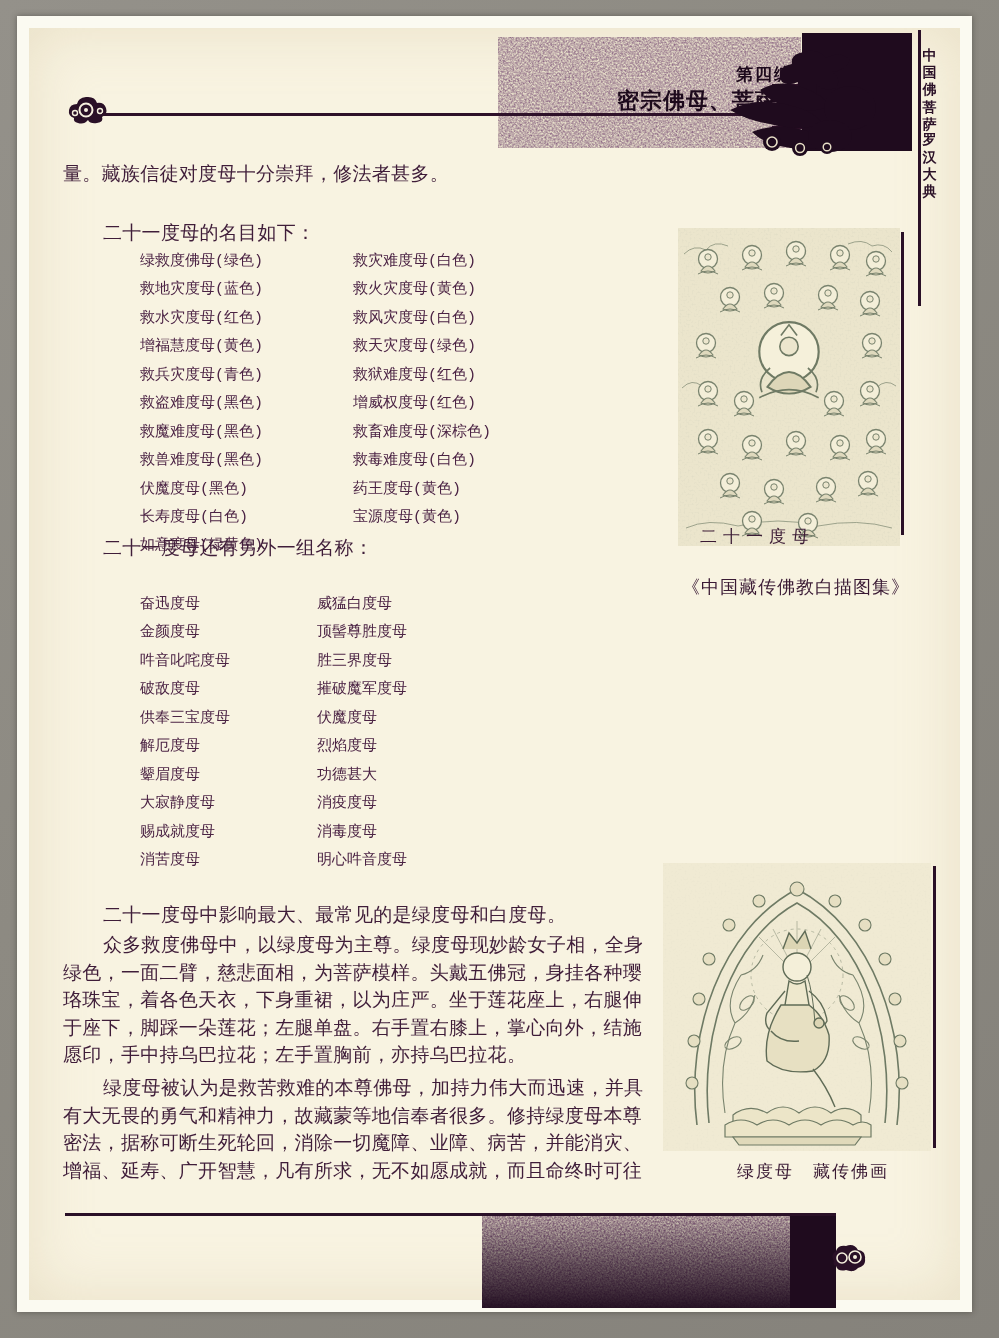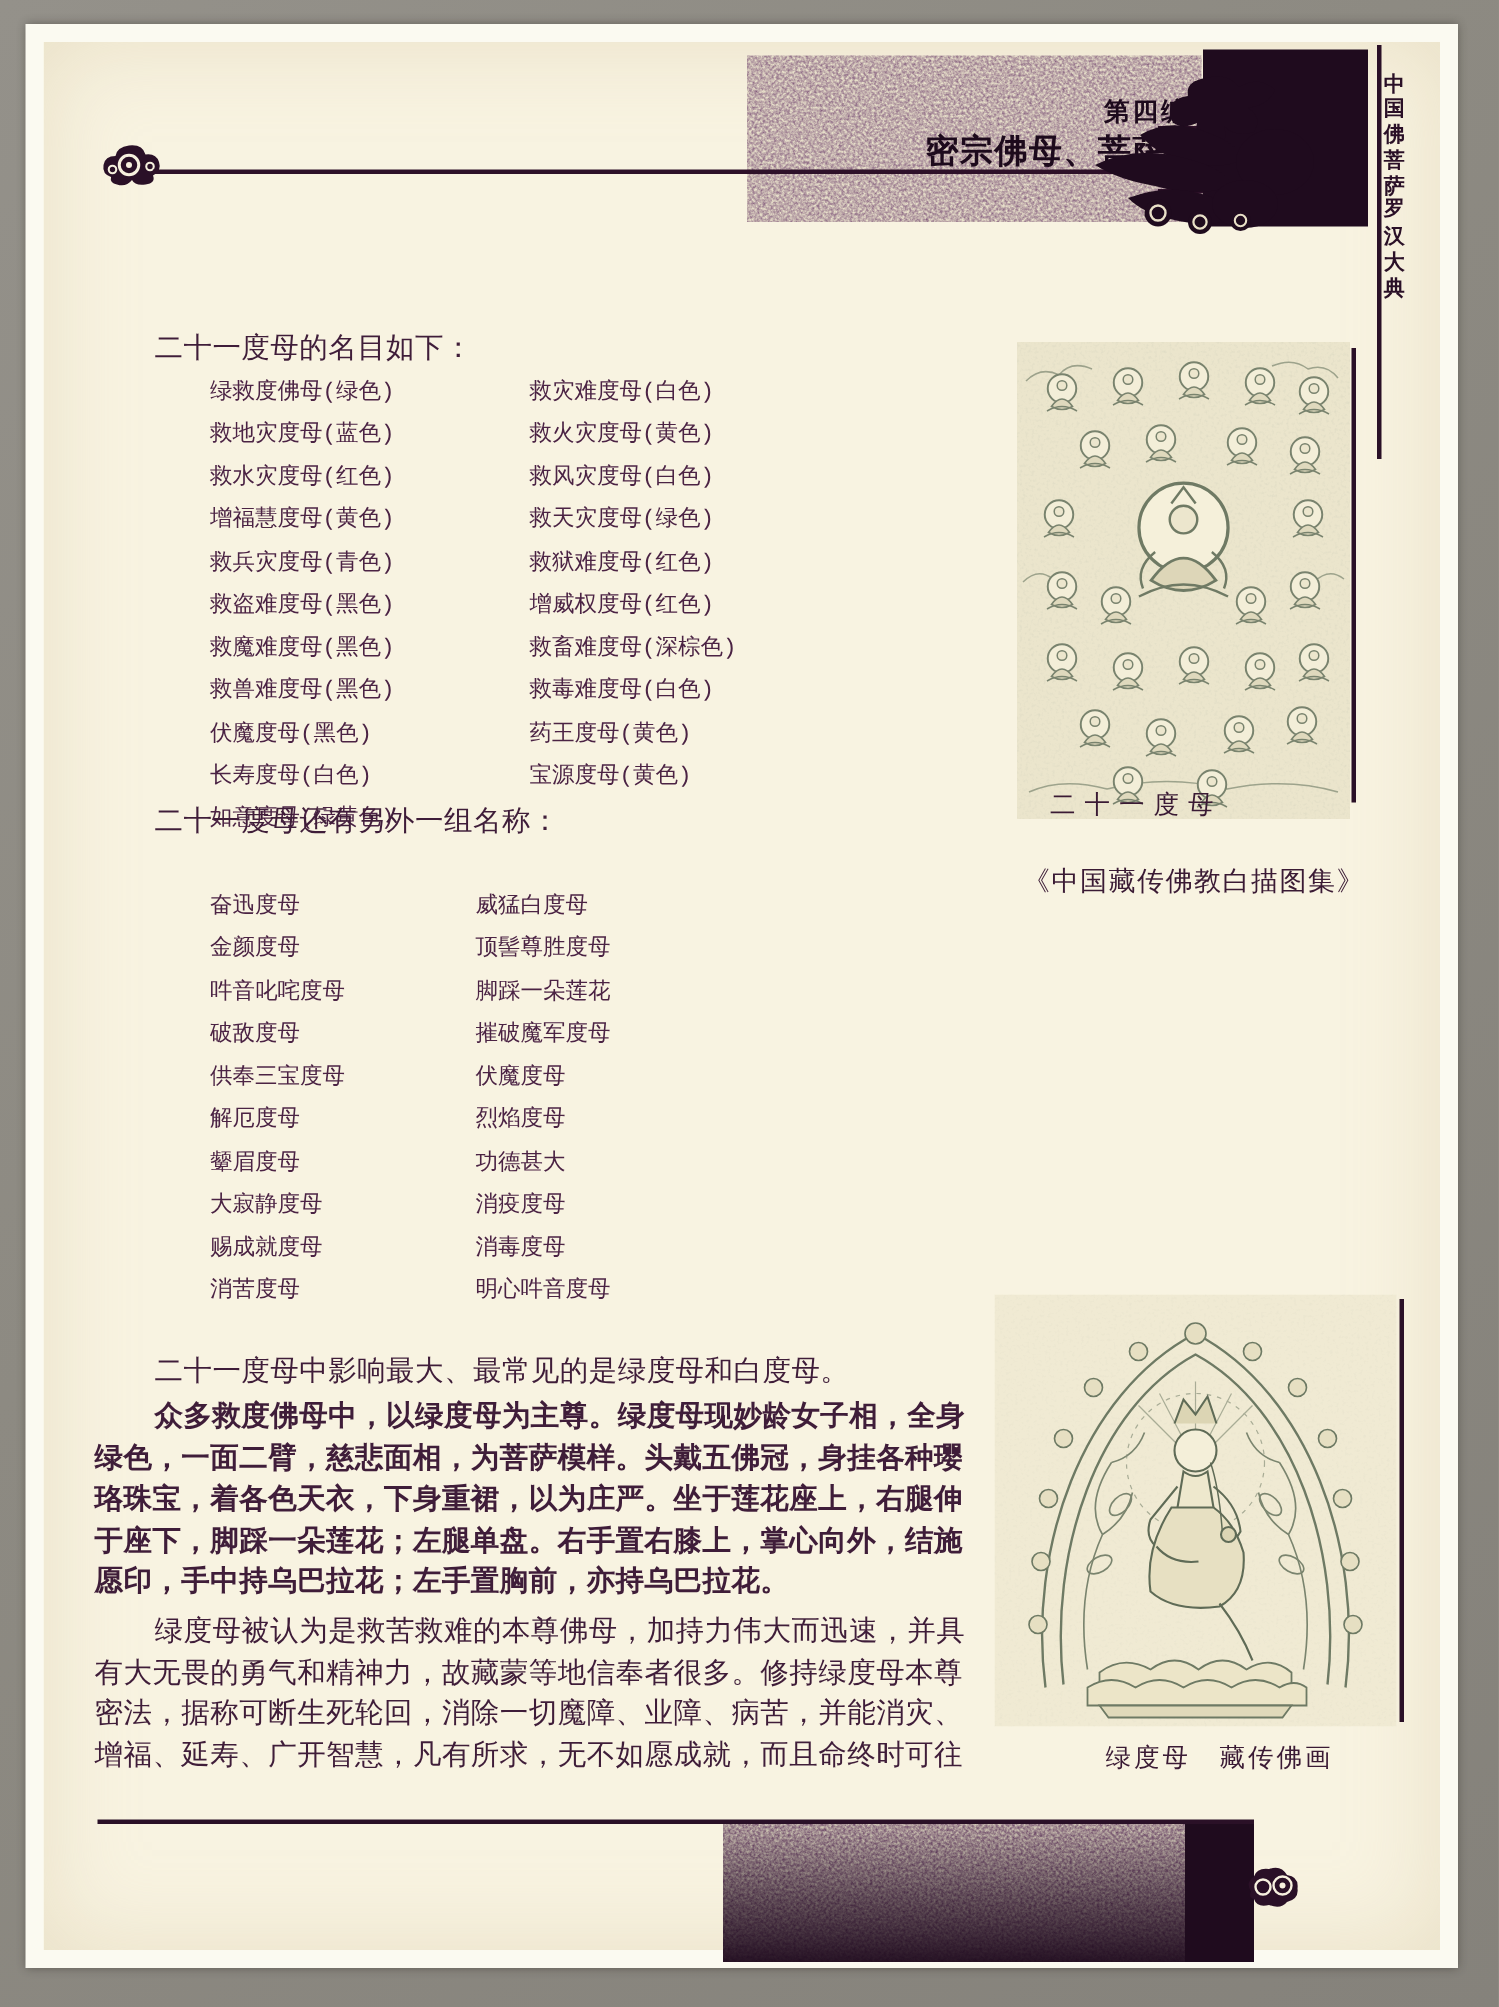--- a/index.html
+++ b/index.html
@@ -33,21 +33,21 @@
   .indent{padding-left:40px;}
   #intro{left:63px;top:160px;}
   #heading1{left:63px;top:219px;height:28px;line-height:28px;}
   #heading2{left:63px;top:534px;height:28px;line-height:28px;font-family:Liberation Serif, serif;}
   #list1{left:140px;top:248px;}
   #list2{left:140px;top:591px;}
   .lrow{height:28.45px;line-height:28.45px;color:#4b2344;font-size:15px;white-space:nowrap;font-family:Liberation Mono, monospace;}
   #list1 .c1{display:inline-block;width:213px;}
   #list2 .c1{display:inline-block;width:177px;}
   #summary{left:63px;top:901px;height:28px;line-height:28px;}
-  #para-form{left:63px;top:931px;font-weight:bold;}
+  #para-form{left:63px;top:931px;}
   #para-faith{left:63px;top:1074px;}
   
   #figure1{left:678px;top:228px;width:222px;height:318px;}
   #fig1-rule{left:901px;top:232px;width:2.5px;height:303px;background:#2a1027;}
   #fig1-cap1{left:700px;top:525px;font-size:17px;color:#3a1a34;letter-spacing:6px;}
   #fig1-cap2{left:682px;top:575px;font-size:18px;color:#3a1a34;letter-spacing:1px;}
   #figure2{left:663px;top:863px;width:268px;height:288px;}
   #fig2-rule{left:933px;top:866px;width:2.5px;height:282px;background:#2a1027;}
   #fig2-cap{left:737px;top:1160px;font-size:17px;color:#3a1a34;letter-spacing:2px;}
   
@@ -110,20 +110,21 @@
       <circle cx="100" cy="100" r="4.4" fill="none" stroke="#e9e0c8" stroke-width="1.5"></circle>
       <circle cx="127" cy="99" r="7" fill="#1f0b1e"></circle>
       <circle cx="127" cy="99" r="3.8" fill="none" stroke="#e9e0c8" stroke-width="1.4"></circle>
     </svg>
   </div>
 
   <div class="abs" id="sidebar-rule"></div>
   <div class="abs" id="sidebar-title">中国佛菩萨罗汉大典</div>
 
   <div class="abs txt" id="intro">
+    <div class="iline">量。藏族信徒对度母十分崇拜，修法者甚多。</div>
   </div>
 
   <div class="abs txt indent" id="heading1">二十一度母的名目如下：</div>
   <div class="abs" id="list1">
     <div class="lrow"><span class="c1">绿救度佛母(绿色)</span><span class="c2">救灾难度母(白色)</span></div>
     <div class="lrow"><span class="c1">救地灾度母(蓝色)</span><span class="c2">救火灾度母(黄色)</span></div>
     <div class="lrow"><span class="c1">救水灾度母(红色)</span><span class="c2">救风灾度母(白色)</span></div>
     <div class="lrow"><span class="c1">增福慧度母(黄色)</span><span class="c2">救天灾度母(绿色)</span></div>
     <div class="lrow"><span class="c1">救兵灾度母(青色)</span><span class="c2">救狱难度母(红色)</span></div>
     <div class="lrow"><span class="c1">救盗难度母(黑色)</span><span class="c2">增威权度母(红色)</span></div>
@@ -131,21 +132,21 @@
     <div class="lrow"><span class="c1">救兽难度母(黑色)</span><span class="c2">救毒难度母(白色)</span></div>
     <div class="lrow"><span class="c1">伏魔度母(黑色)</span><span class="c2">药王度母(黄色)</span></div>
     <div class="lrow"><span class="c1">长寿度母(白色)</span><span class="c2">宝源度母(黄色)</span></div>
     <div class="lrow"><span class="c1">如意度母(绿黄色)</span><span class="c2"></span></div>
   </div>
 
   <div class="abs txt indent" id="heading2">二十一度母还有另外一组名称：</div>
   <div class="abs" id="list2">
     <div class="lrow"><span class="c1">奋迅度母</span><span class="c2">威猛白度母</span></div>
     <div class="lrow"><span class="c1">金颜度母</span><span class="c2">顶髻尊胜度母</span></div>
-    <div class="lrow"><span class="c1">吽音叱咤度母</span><span class="c2">脚踩一朵莲花</span></div>
+    <div class="lrow"><span class="c1">吽音叱咤度母</span><span class="c2">胜三界度母</span></div>
     <div class="lrow"><span class="c1">破敌度母</span><span class="c2">摧破魔军度母</span></div>
     <div class="lrow"><span class="c1">供奉三宝度母</span><span class="c2">伏魔度母</span></div>
     <div class="lrow"><span class="c1">解厄度母</span><span class="c2">烈焰度母</span></div>
     <div class="lrow"><span class="c1">颦眉度母</span><span class="c2">功德甚大</span></div>
     <div class="lrow"><span class="c1">大寂静度母</span><span class="c2">消疫度母</span></div>
     <div class="lrow"><span class="c1">赐成就度母</span><span class="c2">消毒度母</span></div>
     <div class="lrow"><span class="c1">消苦度母</span><span class="c2">明心吽音度母</span></div>
   </div>
 
   <div class="abs txt indent" id="summary">二十一度母中影响最大、最常见的是绿度母和白度母。</div>

